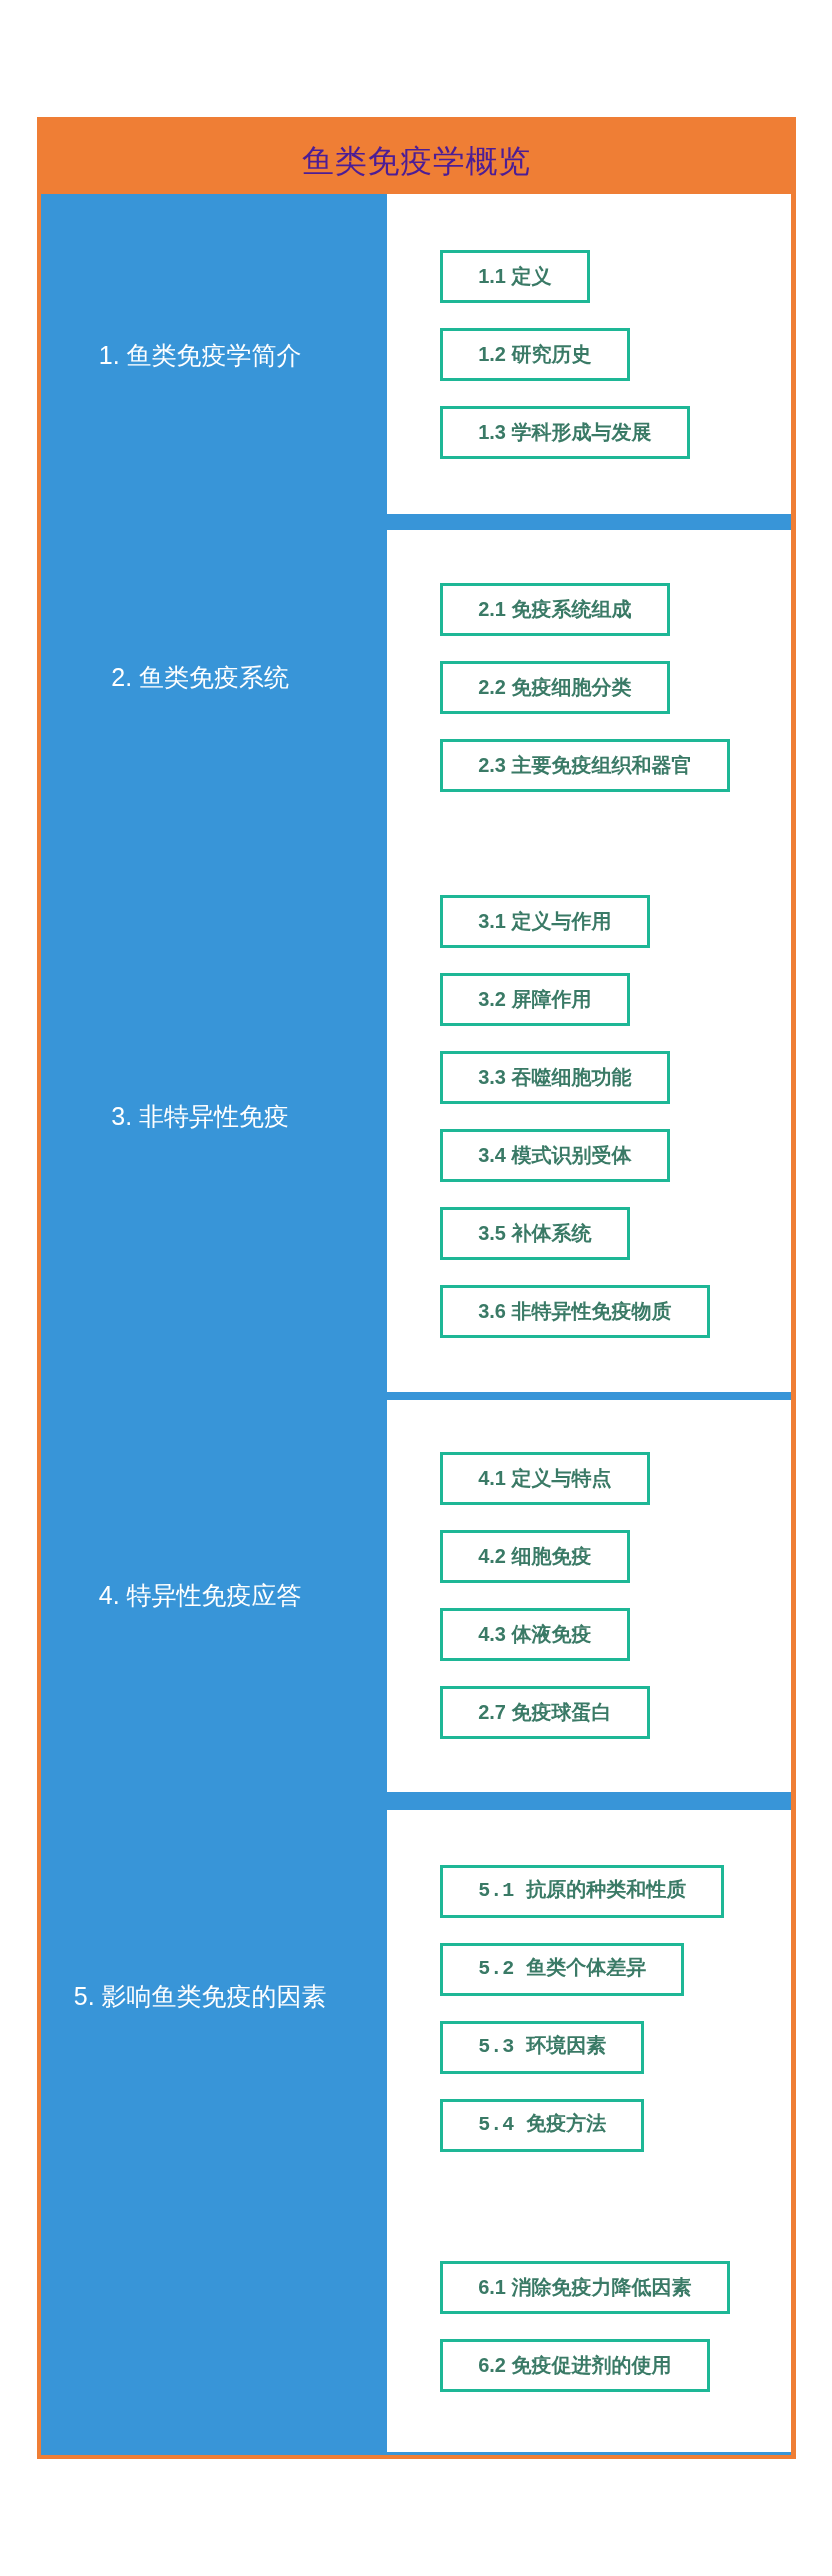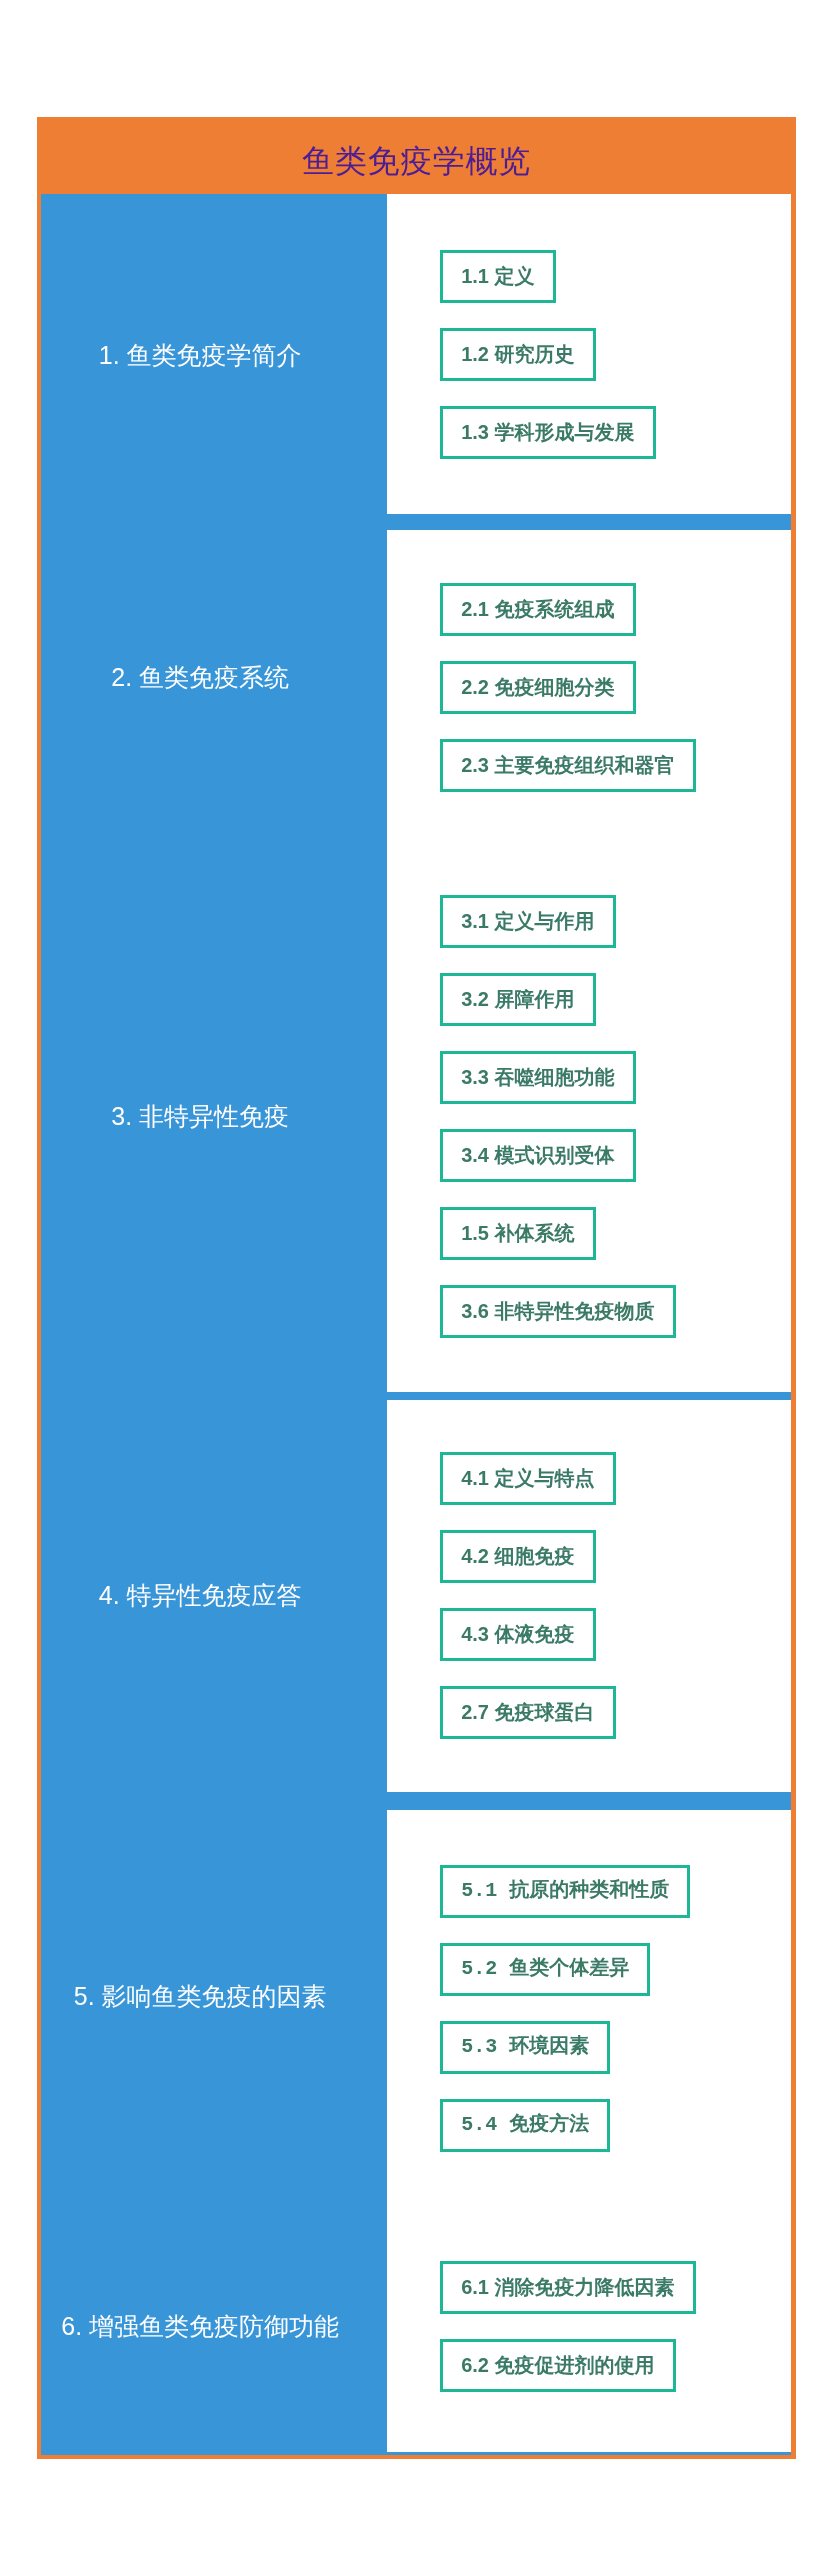--- a/index.html
+++ b/index.html
@@ -39,21 +39,21 @@
     position: absolute; left: 346px; right: 0;
     background: #ffffff;
     display: flex; flex-direction: column; justify-content: center;
     padding-left: 53px;
   }
   .sub-item {
     display: inline-block; align-self: flex-start;
     border: 3.5px solid #1eb796;
     background: #ffffff;
     height: 53px;
-    padding: 0 18px;
+    padding: 0 35px;
     line-height: 46px;
     font-size: 20px;
     font-weight: bold;
     color: #3a7a66;
     white-space: nowrap;
     margin-bottom: 25px;
   }
   .sub-item:last-child { margin-bottom: 0; }
 </style>
 </head>
@@ -82,21 +82,21 @@
       </div>
     </div>
 
     <div class="section" style="top:644px;height:557px;">
       <div class="section-left">3. 非特异性免疫</div>
       <div class="section-right" style="top:3.5px;height:550px;">
         <div class="sub-item">3.1 定义与作用</div>
         <div class="sub-item">3.2 屏障作用</div>
         <div class="sub-item">3.3 吞噬细胞功能</div>
         <div class="sub-item">3.4 模式识别受体</div>
-        <div class="sub-item">1.5 补体系统</div>
+        <div class="sub-item">3.5 补体系统</div>
         <div class="sub-item">3.6 非特异性免疫物质</div>
       </div>
     </div>
 
     <div class="section" style="top:1202px;height:399px;">
       <div class="section-left">4. 特异性免疫应答</div>
       <div class="section-right" style="top:3.5px;height:392px;">
         <div class="sub-item">4.1 定义与特点</div>
         <div class="sub-item">4.2 细胞免疫</div>
         <div class="sub-item">4.3 体液免疫</div>
@@ -108,21 +108,20 @@
       <div class="section-left">5. 影响鱼类免疫的因素</div>
       <div class="section-right" style="top:15px;height:396px;font-family:Liberation Mono, monospace;">
         <div class="sub-item">5.1 抗原的种类和性质</div>
         <div class="sub-item">5.2 鱼类个体差异</div>
         <div class="sub-item">5.3 环境因素</div>
         <div class="sub-item">5.4 免疫方法</div>
       </div>
     </div>
 
     <div class="section" style="top:2003px;height:258px;">
-      <div class="section-left">6. 增强鱼类免疫防御功能</div>
       <div class="section-right" style="top:3.5px;height:251px;">
         <div class="sub-item">6.1 消除免疫力降低因素</div>
         <div class="sub-item">6.2 免疫促进剂的使用</div>
       </div>
     </div>
 
   </div>
 </div>
 
 

